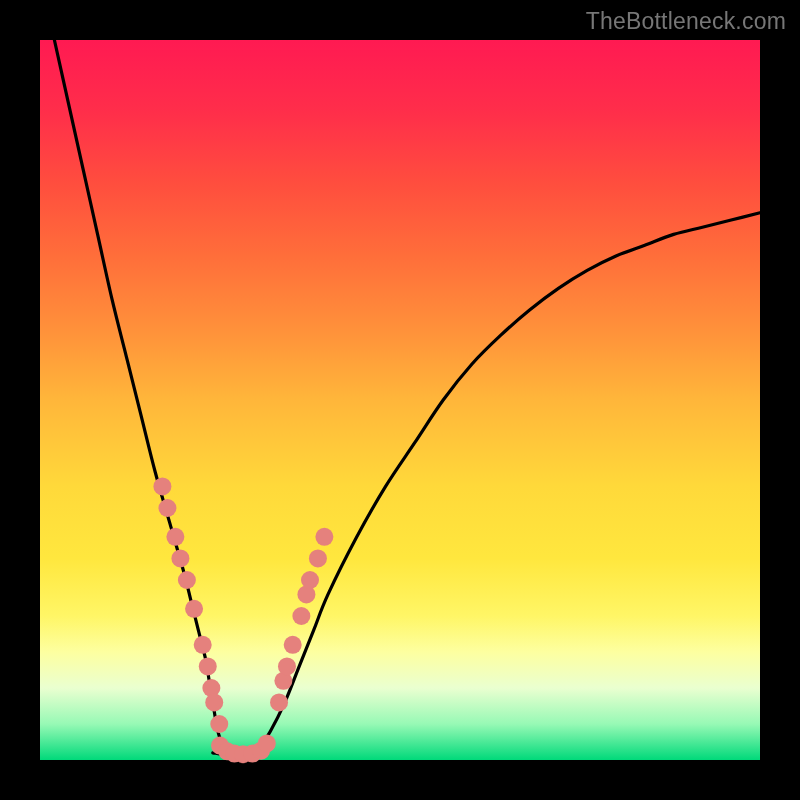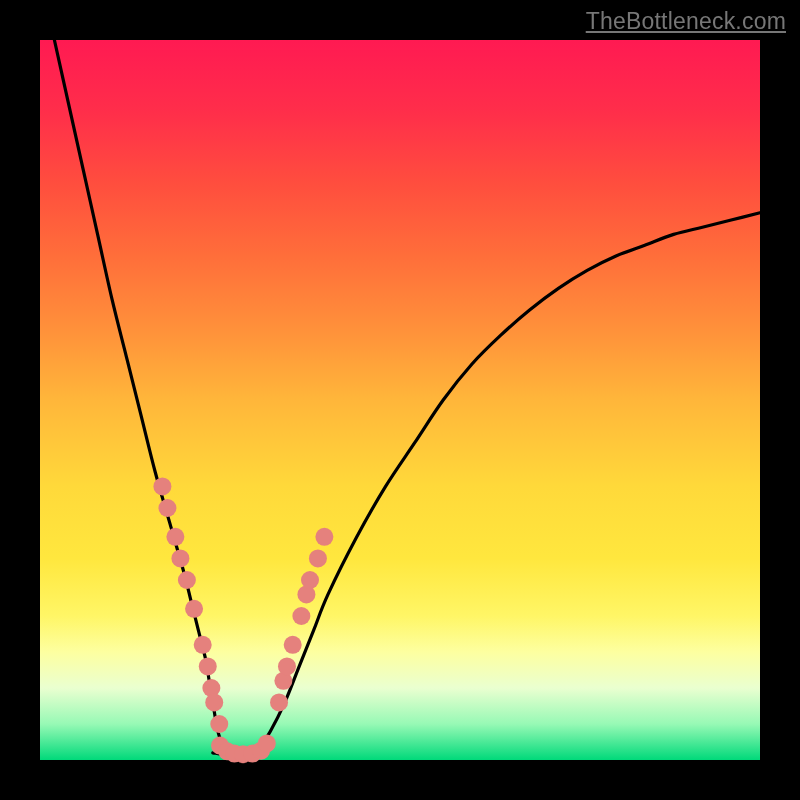--- a/index.html
+++ b/index.html
@@ -43,21 +43,20 @@
     );
   }
   .watermark {
     position: absolute;
     top: 8px;
     right: 14px;
     color: #777;
     font-size: 23px;
     font-weight: 400;
     letter-spacing: 0.2px;
-    text-decoration: underline;
   }
   svg.curves {
     position: absolute;
     left: 40px;
     top: 40px;
     width: 720px;
     height: 720px;
     overflow: visible;
   }
 </style>

